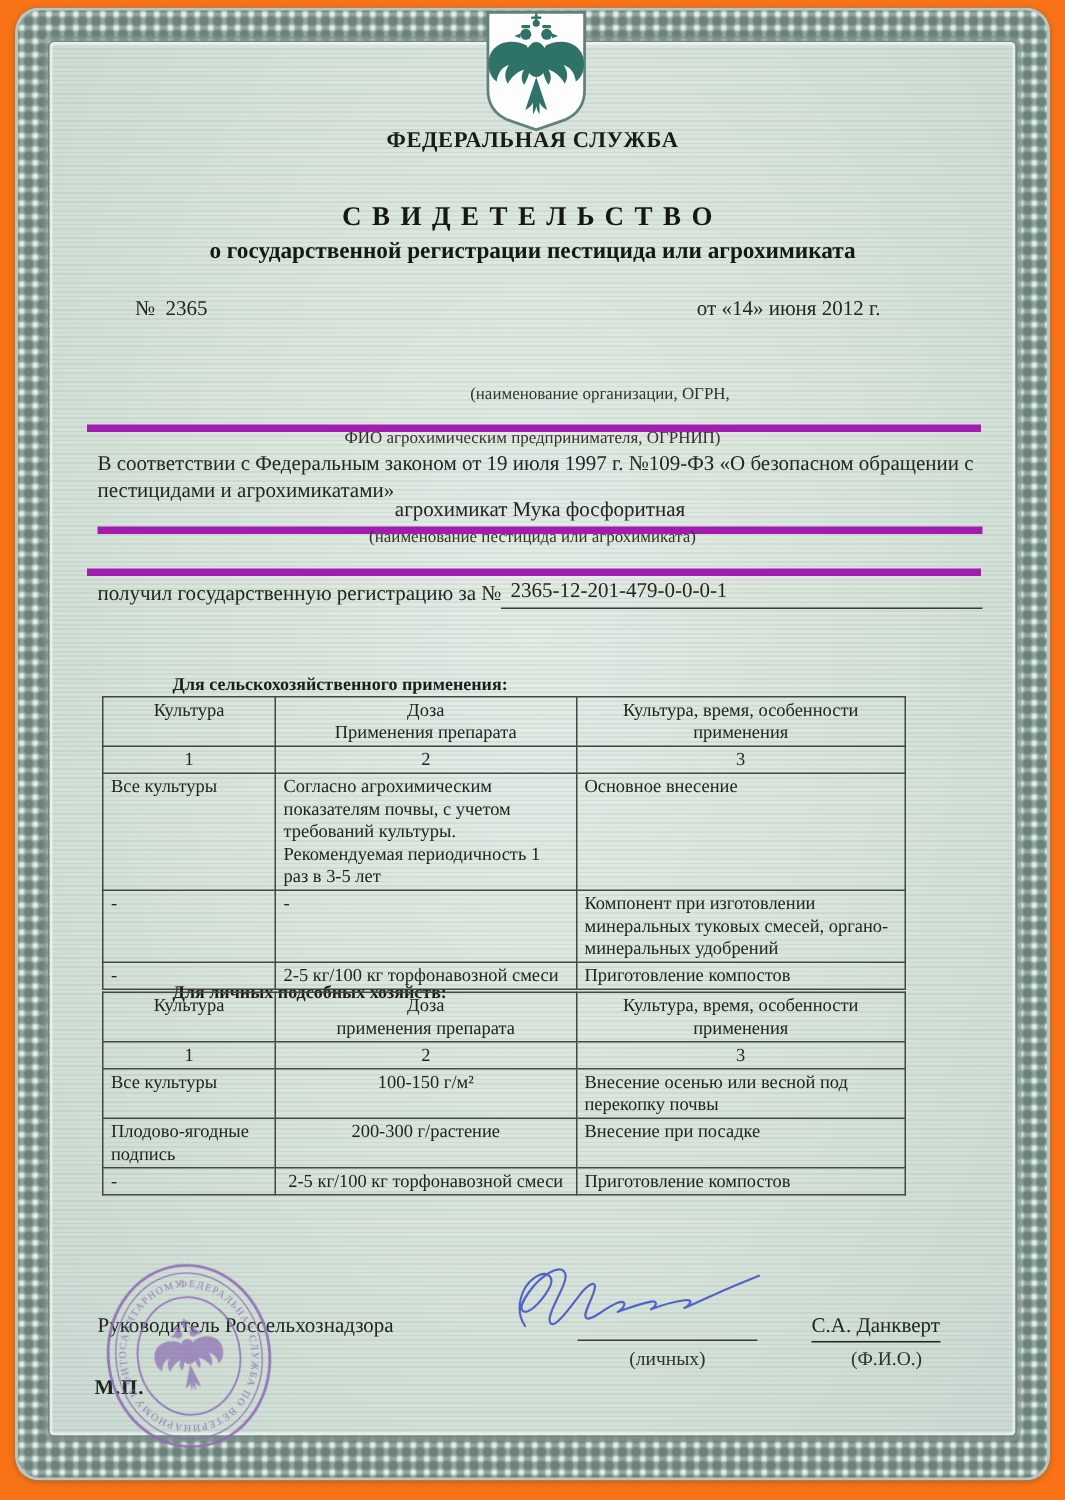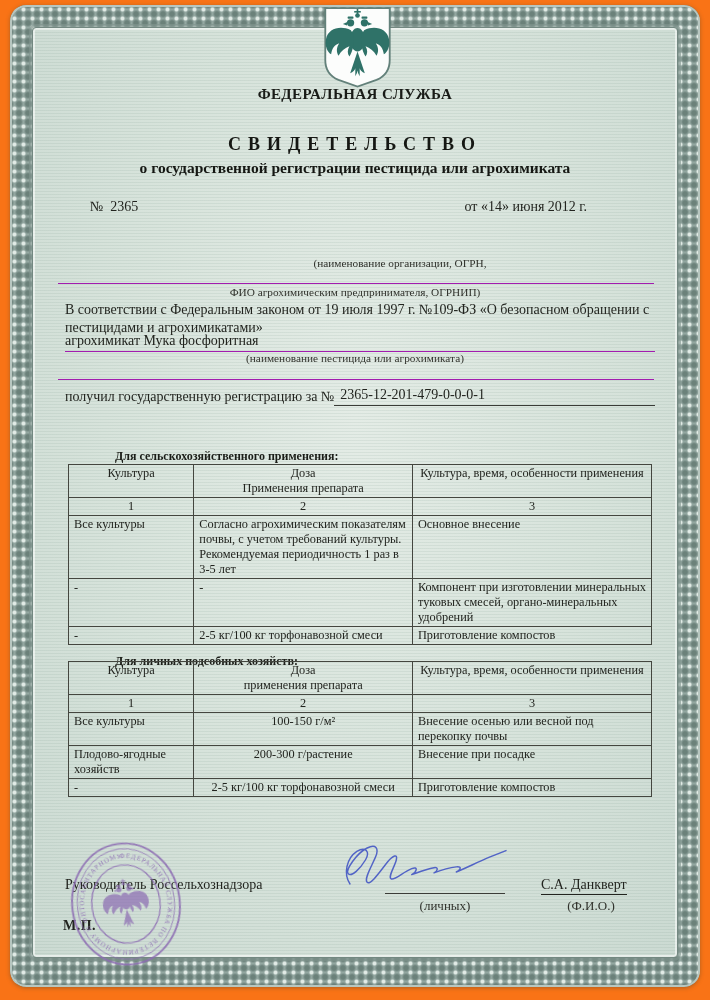--- a/index.html
+++ b/index.html
@@ -32,23 +32,23 @@
   }
   .abs{position:absolute;z-index:4;}
   .ctr{text-align:center;}
   .agency{font-weight:bold;font-size:15px;letter-spacing:.4px;color:#191b17;}
   .doc-title{font-weight:bold;font-size:18px;letter-spacing:7px;color:#151713;}
   .doc-sub{font-weight:bold;font-size:15.5px;color:#151713;}
   .bodytxt{font-size:14px;line-height:1.25;}
   .caption{font-size:11.3px;color:#30322c;}
   .row-flex{display:flex;align-items:flex-end;}
   .row-flex .grow{flex:1;border-bottom:1px solid #3a3c37;padding:0 4px 1px 6px;white-space:nowrap;}
-  .rule{border-bottom:1px solid #a21caf;}
+  .rule{border-bottom:5px solid #a21caf;text-align:center;}
   .tbl-title{font-weight:bold;font-size:12px;color:#1b1d18;}
-  table.reg{border-collapse:collapse;width:584px;font-size:12.3px;line-height:1.22;table-layout:fixed;}
+  table.reg{border-collapse:collapse;width:536px;font-size:12.3px;line-height:1.22;table-layout:fixed;}
   table.reg td,table.reg th{border:1px solid #44463f;padding:1px 5px;vertical-align:top;font-weight:normal;text-align:left;}
   table.reg th{text-align:center;}
   .pre{white-space:pre-line;}
   .c{text-align:center !important;}
   .emblem{position:absolute;left:320px;top:6px;width:75px;height:82px;z-index:6;}
   .stamp{
     position:absolute;left:62px;top:831px;width:128px;height:146px;z-index:5;
     filter:blur(.4px);opacity:.88;transform:rotate(-8deg);
   }
   .stamp text{font-family:"Liberation Serif",serif;}
@@ -167,21 +167,21 @@
       <td class="c">1</td>
       <td class="c">2</td>
       <td class="c">3</td>
     </tr>
     <tr>
       <td>Все культуры</td>
       <td class="c">100-150 г/м²</td>
       <td>Внесение осенью  или весной под перекопку почвы</td>
     </tr>
     <tr>
-      <td>Плодово-ягодные хозяйств</td>
+      <td>Плодово-ягодные подпись</td>
       <td class="c">200-300 г/растение</td>
       <td>Внесение при посадке</td>
     </tr>
     <tr>
       <td>-</td>
       <td class="c">2-5 кг/100 кг торфонавозной смеси</td>
       <td>Приготовление компостов</td>
     </tr>
   </tbody>
     </table>

